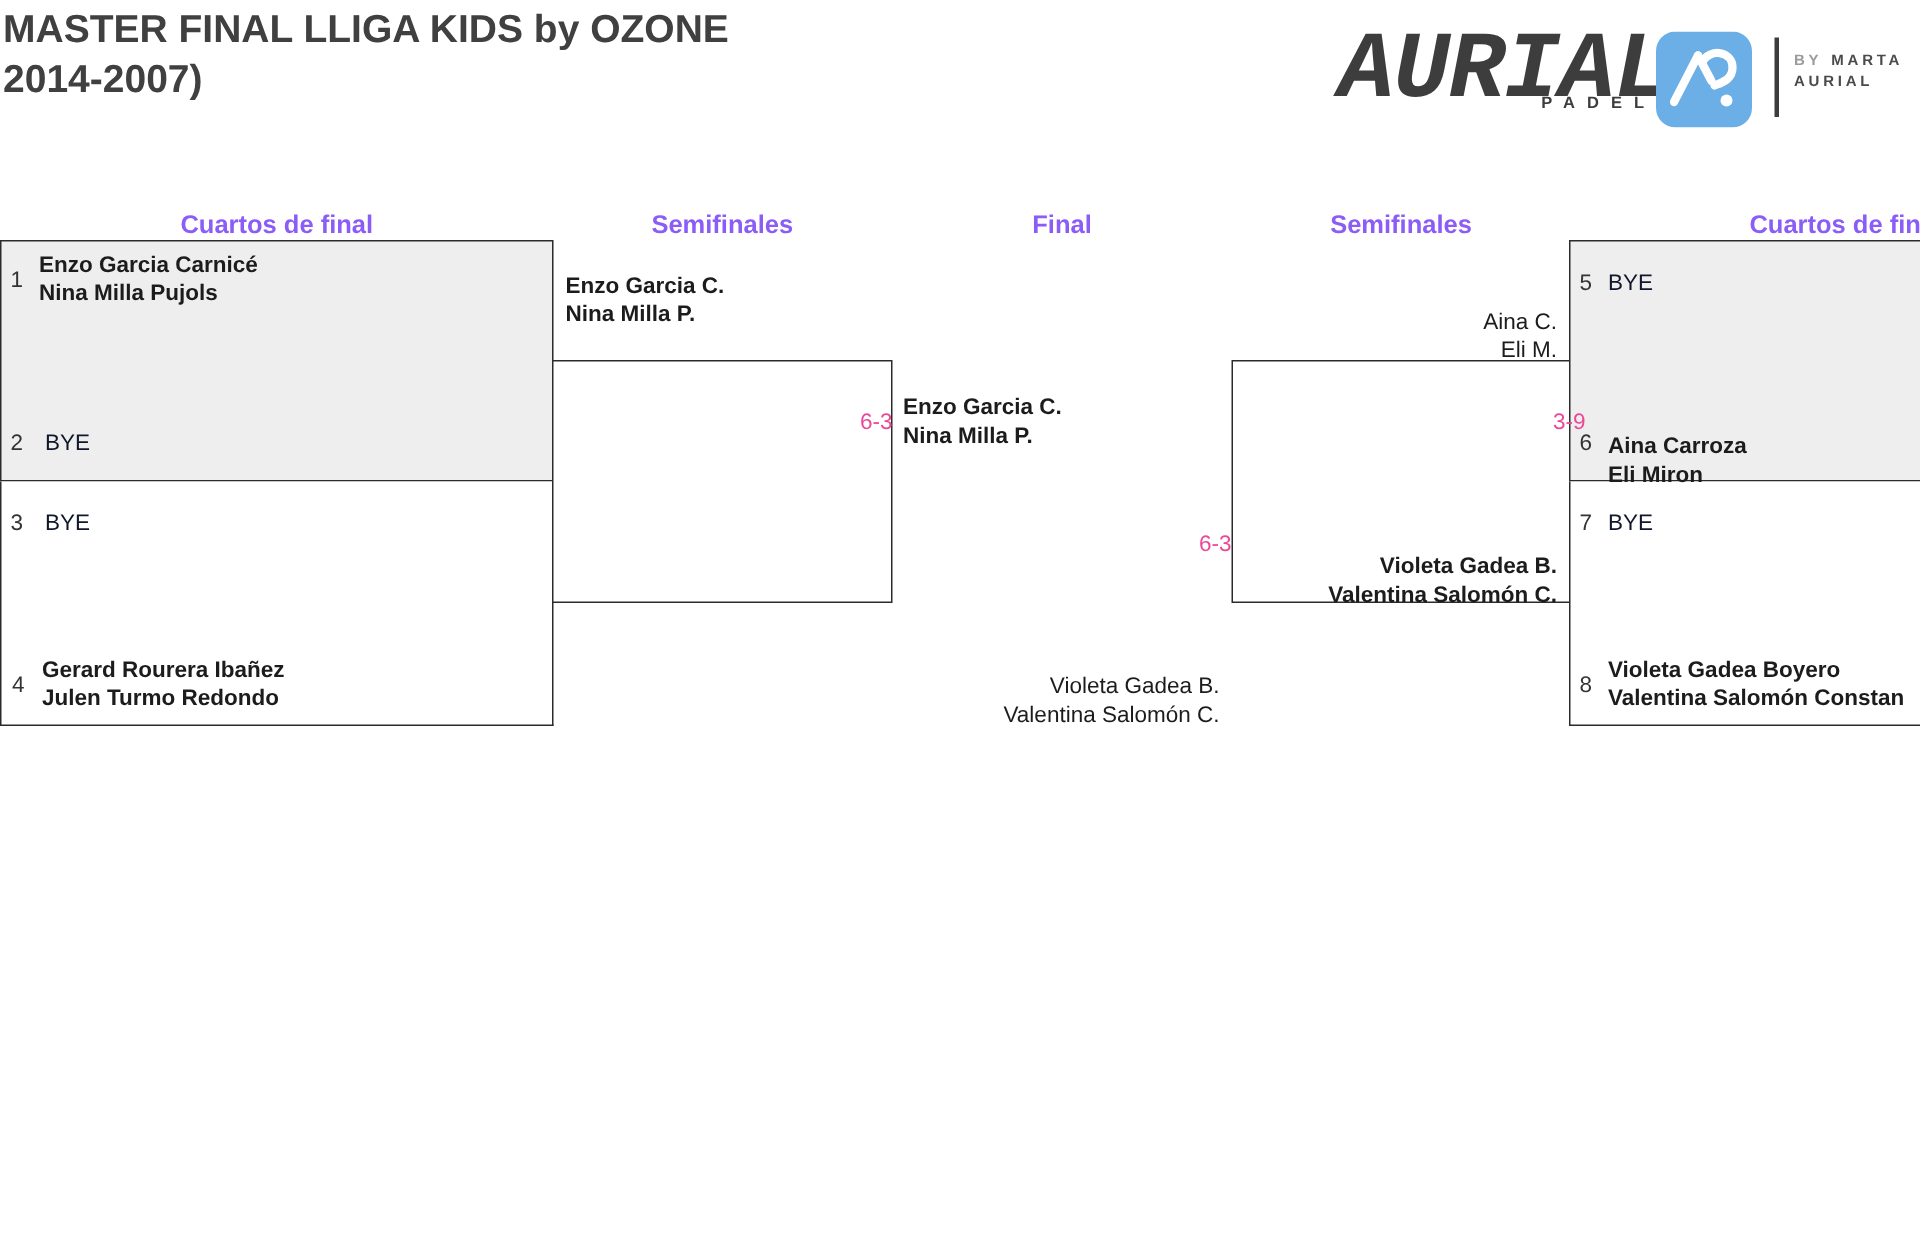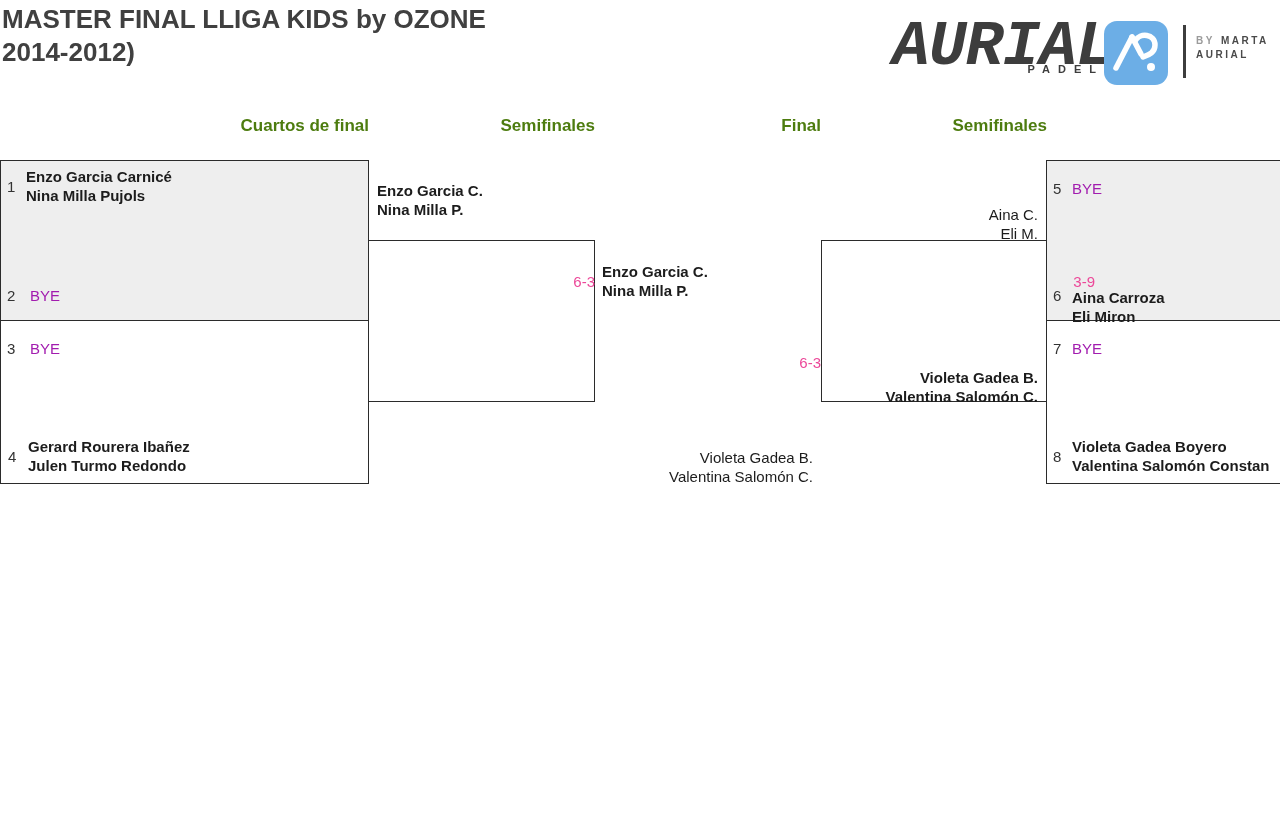--- a/index.html
+++ b/index.html
@@ -10,40 +10,40 @@
   
   .title{position:absolute;left:2px;top:3px;font-size:26px;line-height:33px;font-weight:700;color:#404040;white-space:nowrap;}
   
   .brand-word{position:absolute;left:892px;top:16px;font-size:63px;line-height:1;font-weight:700;font-style:italic;letter-spacing:-1px;color:#3d3d3d;white-space:nowrap;font-family:Liberation Mono, monospace;}
   .brand-sub{position:absolute;left:893px;top:63px;width:211px;text-align:right;font-size:11px;font-weight:700;letter-spacing:8px;color:#3d3d3d;}
   .tile{position:absolute;left:1104px;top:21px;width:64px;height:64px;}
   .logo-divider{position:absolute;left:1183px;top:25px;width:3px;height:53px;background:#3d3d3d;}
   .byline{position:absolute;left:1196px;top:34px;font-size:10px;line-height:14px;font-weight:700;letter-spacing:2.5px;color:#4a4a4a;white-space:nowrap;}
   .byline .by{color:#9b9b9b;margin-right:6px;}
   
-  .round-header{position:absolute;top:116px;height:22px;font-size:17px;font-weight:700;text-align:right;color:#4d7c0f;white-space:nowrap;}
+  .round-header{position:absolute;top:140px;height:22px;font-size:17px;font-weight:700;text-align:center;color:#8b5cf6;white-space:nowrap;}
   .box{position:absolute;box-sizing:border-box;border:1px solid #2b2b2b;}
   .box.gray{background:#eeeeee;}
   .box.white{background:#ffffff;}
   .box.no-top{border-top:none;}
   .seed{position:absolute;font-size:15px;line-height:17px;color:#333;}
   .team{position:absolute;font-size:15px;line-height:19px;color:#1c1c1c;white-space:nowrap;}
   .team.bold{font-weight:700;}
   .team.right{text-align:right;margin-top:24px;}
-  .bye{position:absolute;font-size:15px;line-height:17px;color:#a21caf;}
+  .bye{position:absolute;font-size:15px;line-height:17px;color:#0f172a;}
   .score{position:absolute;font-size:15px;line-height:17px;text-align:right;color:#ec4899;}
 </style>
 </head>
 <body>
 
 <div class="page">
 
   <div class="title">
     <div>MASTER FINAL LLIGA KIDS by OZONE</div>
-    <div>2014-2012)</div>
+    <div>2014-2007)</div>
   </div>
 
   <div class="brand-word">AURIAL</div>
   <div class="brand-sub">PADEL</div>
   <div class="tile">
     <svg width="64" height="64" viewBox="0 0 64 64">
       <rect x="0" y="0" width="64" height="64" rx="13" fill="#6caee6"></rect>
       <path d="M12 47 L28 16" stroke="#ffffff" stroke-width="5.5" stroke-linecap="round" fill="none"></path>
       <path d="M28 16 L37 33" stroke="#ffffff" stroke-width="5.5" stroke-linecap="round" fill="none"></path>
       <path d="M31 20 C36 11 51 13 51 24 C51 32 44 34 39 36" stroke="#ffffff" stroke-width="5.5" stroke-linecap="round" fill="none"></path>
@@ -98,21 +98,21 @@
   <div class="score" style="left:595px;top:354px;width:226px;">6-3</div>
   <div class="team right" style="left:595px;top:424px;width:218px;">
     <div>Violeta Gadea B.</div>
     <div>Valentina Salomón C.</div>
   </div>
 
   <div class="team right" style="left:821px;top:181px;width:217px;">
     <div>Aina C.</div>
     <div>Eli M.</div>
   </div>
-  <div class="score" style="left:821px;top:273px;width:254px;padding-left:20px;">3-9</div>
+  <div class="score" style="left:783px;top:273px;width:254px;padding-left:20px;">3-9</div>
   <div class="team right bold" style="left:821px;top:344px;width:217px;">
     <div>Violeta Gadea B.</div>
     <div>Valentina Salomón C.</div>
   </div>
 
   <div class="seed" style="left:1053px;top:180px;">5</div>
   <div class="bye" style="left:1072px;top:180px;">BYE</div>
   <div class="seed" style="left:1053px;top:287px;">6</div>
   <div class="team bold" style="left:1072px;top:288px;">
     <div>Aina Carroza</div>

